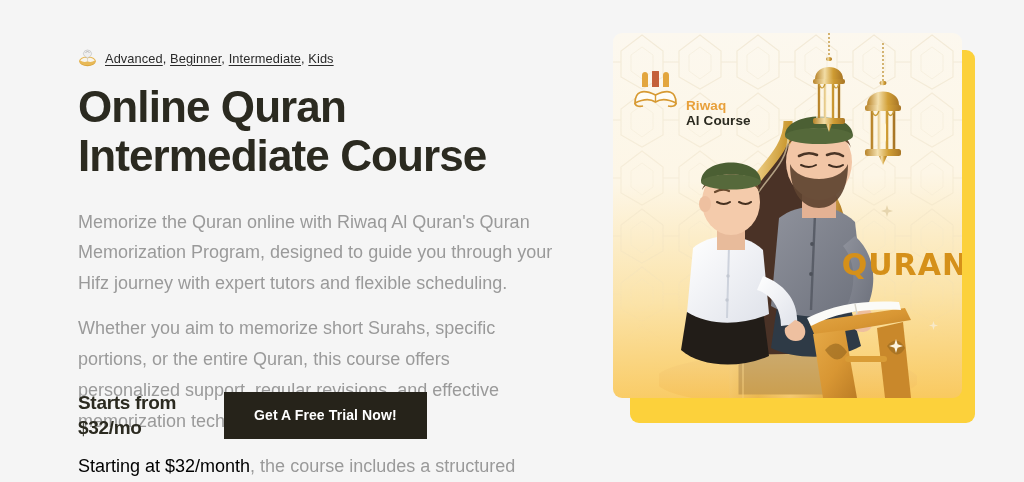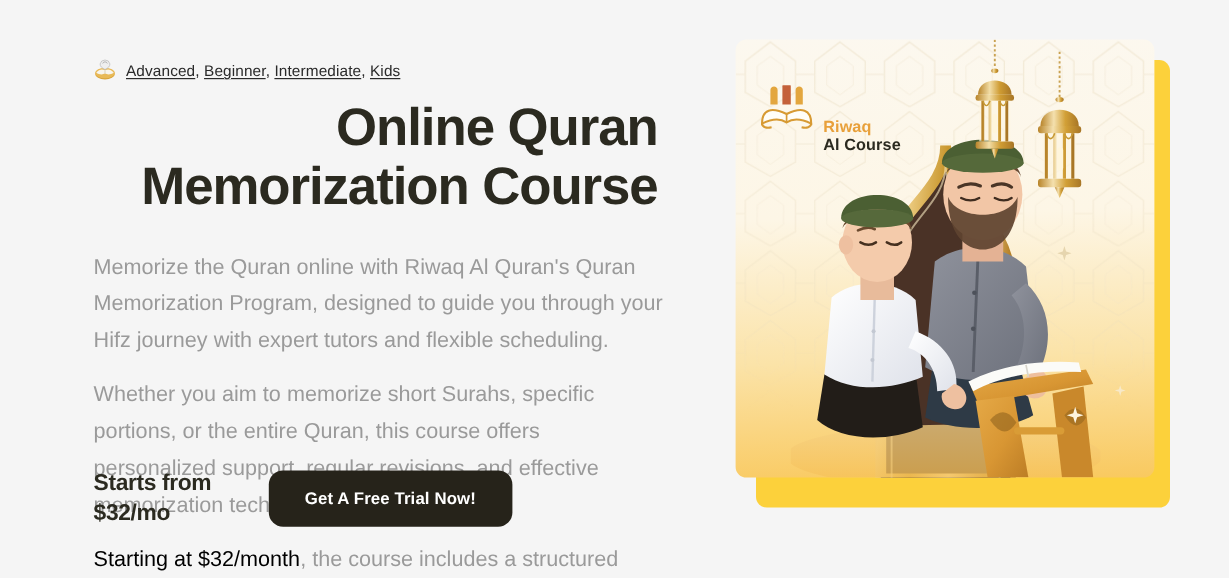--- a/index.html
+++ b/index.html
@@ -64,21 +64,21 @@
   
   .headline {
     font-size: 44px;
     line-height: 1.12;
     font-weight: 700;
     color: #2b2a20;
     letter-spacing: -0.9px;
     margin-bottom: 26px;
     max-width: 470px;
   }
-  .headline .hl-line { display: block; text-align: right; }
+  .headline .hl-line { display: block; }
 
   
   .body-copy { width: 478px; }
   .para {
     font-size: 18px;
     line-height: 1.72;
     color: #9a9a9a;
     margin-bottom: 14px;
   }
   .para:last-child { margin-bottom: 0; }
@@ -107,21 +107,21 @@
     align-items: center;
     justify-content: center;
     height: 47px;
     padding: 0 30px;
     background: #26231a;
     color: #ffffff;
     font-size: 14px;
     font-weight: 700;
     letter-spacing: 0.1px;
     border: none;
-    border-radius: 12px;
+    border-radius: 0;
     cursor: pointer;
     font-family: "Liberation Sans", sans-serif;
     white-space: nowrap;
   }
 
   
   .promo-wrap {
     position: absolute;
     left: 613px;
     top: 33px;
@@ -239,21 +239,21 @@
           <path d="M9.5 9.6 L9.5 12.3" stroke="#cfc8b6" stroke-width="0.7"></path>
           <path d="M5.4 4.3 a4.2 4.2 0 0 1 8.2 0 c0 2.1 -1.6 3.4 -4.1 4.6 C7 7.7 5.4 6.4 5.4 4.3 Z" fill="#efefef" stroke="#b9b9b9" stroke-width="0.6"></path>
           <path d="M7.6 3.9 a2 2 0 0 1 3.8 0" stroke="#9a9a9a" stroke-width="0.6" fill="none"></path>
         </svg>
       </span>
       <span class="bc-links"><a>Advanced</a><span class="bc-sep">, </span><a>Beginner</a><span class="bc-sep">, </span><a>Intermediate</a><span class="bc-sep">, </span><a>Kids</a></span>
     </div>
 
     <h1 class="headline">
       <span class="hl-line">Online Quran</span>
-      <span class="hl-line">Memorization Course</span>
+      <span class="hl-line">Intermediate Course</span>
     </h1>
 
     <div class="body-copy">
       <p class="para">Memorize the Quran online with Riwaq Al Quran's Quran Memorization Program, designed to guide you through your Hifz journey with expert tutors and flexible scheduling.</p>
       <p class="para">Whether you aim to memorize short Surahs, specific portions, or the entire Quran, this course offers personalized support, regular revisions, and effective memorization techniques.</p>
       <p class="para"><b>Starting at $32/month</b><span>, the course includes a structured curriculum, including Tajweed rules, meanings of verses, and reasons for their revelation.</span></p>
       <p class="para">Enroll now for a free trial and start your Quran memorization journey today!</p>
     </div>
   </div>
 
@@ -436,20 +436,21 @@
       <svg class="sparkle" style="left:268px;top:172px;width:12px;height:12px;" viewBox="0 0 12 12">
         <path d="M6 0 L7.4 4.6 L12 6 L7.4 7.4 L6 12 L4.6 7.4 L0 6 L4.6 4.6 Z" fill="#e6d5ae"></path>
       </svg>
       <svg class="sparkle" style="left:276px;top:306px;width:14px;height:14px;" viewBox="0 0 12 12">
         <path d="M6 0 L7.4 4.6 L12 6 L7.4 7.4 L6 12 L4.6 7.4 L0 6 L4.6 4.6 Z" fill="#fdf4df"></path>
       </svg>
       <svg class="sparkle" style="left:316px;top:288px;width:9px;height:9px;" viewBox="0 0 12 12">
         <path d="M6 0 L7.4 4.6 L12 6 L7.4 7.4 L6 12 L4.6 7.4 L0 6 L4.6 4.6 Z" fill="#f7e9c9"></path>
       </svg>
 
+      <div class="quran-word">QURAN</div>
 
       <div class="logo">
         <svg class="logo-mark" viewBox="0 0 46 38">
           <path d="M9 4 C9 0 15 0 15 4 L15 16 L9 16 Z" fill="#e3a63e"></path>
           <path d="M19 1 C19 -3 26 -3 26 1 L26 16 L19 16 Z" fill="#c4613a"></path>
           <path d="M30 4 C30 0 36 0 36 4 L36 16 L30 16 Z" fill="#e3a63e"></path>
           <path d="M2 32 C2 20 10 18 22.5 24 C35 18 43 20 43 32 C33 27 27 28 22.5 31 C18 28 12 27 2 32 Z" fill="#fffdf7" stroke="#d79a33" stroke-width="1.7"></path>
           <path d="M22.5 24 L22.5 31" stroke="#d79a33" stroke-width="1.4"></path>
           <path d="M2 32 C2 35 6 36 10 35 M43 32 C43 35 39 36 35 35" stroke="#d79a33" stroke-width="1.7" fill="none"></path>
         </svg>

